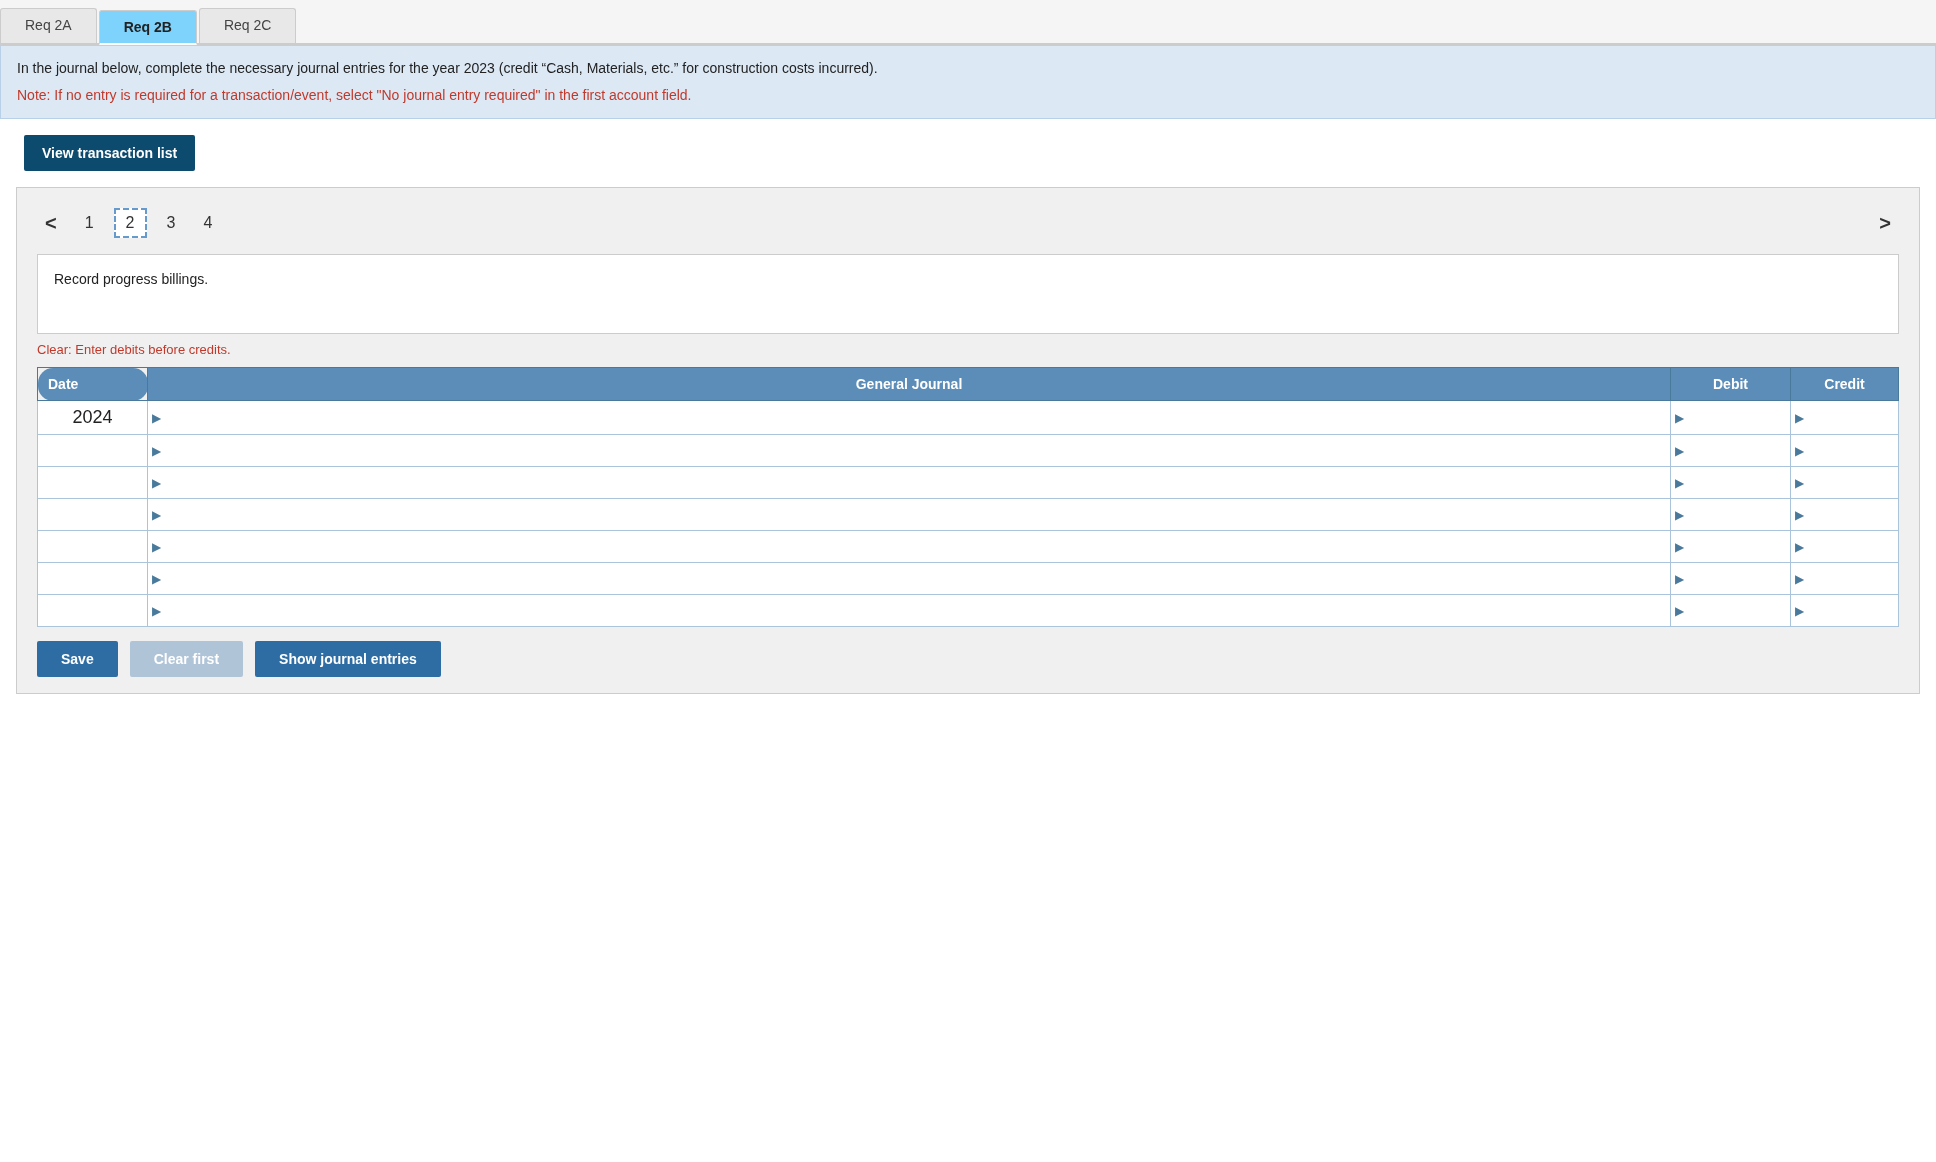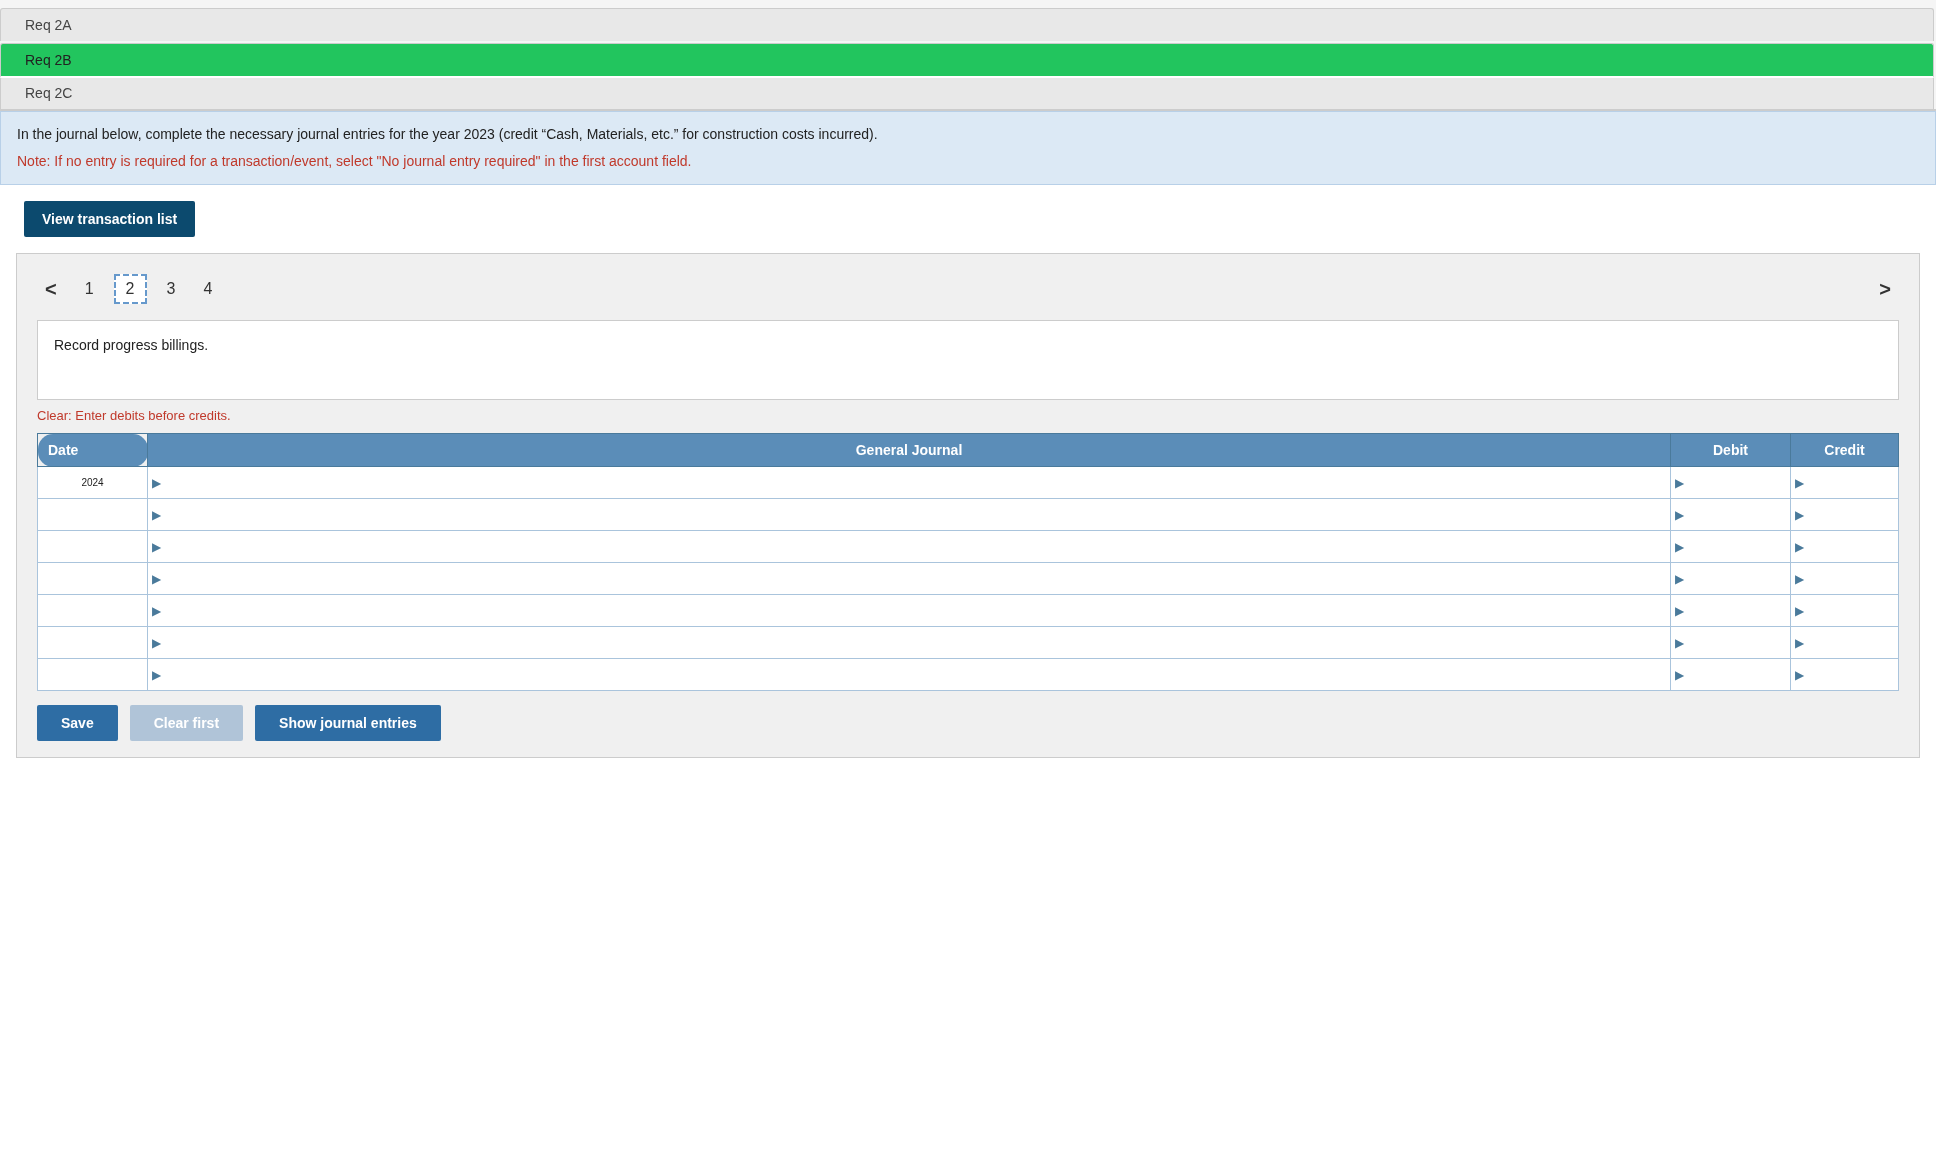--- a/index.html
+++ b/index.html
@@ -9,36 +9,35 @@
       background: #fff;
       color: #222;
     }
 
     
     .tabs-bar {
       display: flex;
       border-bottom: 2px solid #ccc;
       padding-top: 8px;
       background: #f5f5f5;
-      flex-direction: column;
     }
     .tab {
       padding: 8px 24px;
       border: 1px solid #ccc;
       border-bottom: none;
       background: #fff;
       cursor: pointer;
       font-size: 14px;
       margin-right: 2px;
       border-radius: 3px 3px 0 0;
     }
     .tab.active {
-      background: #22c55e;
+      background: #7dd3fc;
       border-bottom: 2px solid #fff;
-      font-weight: normal;
+      font-weight: bold;
       position: relative;
       top: 2px;
     }
     .tab:not(.active) {
       background: #e8e8e8;
       color: #444;
     }
 
     
     .instruction-box {
@@ -150,21 +149,21 @@
       border: 1px solid #aac4dc;
       padding: 0;
       height: 32px;
       background: #fff;
     }
     .journal-table tbody tr td.date-cell {
       padding: 6px 10px;
       text-align: center;
       background: #fff;
       vertical-align: middle;
-      font-size: 10px;
+      font-size: 18px;
     }
     .journal-table tbody tr td.general-cell {
       position: relative;
     }
     .journal-table tbody tr td.general-cell .cell-arrow {
       color: #4a7a9b;
       font-size: 12px;
       position: absolute;
       left: 4px;
       top: 50%;

